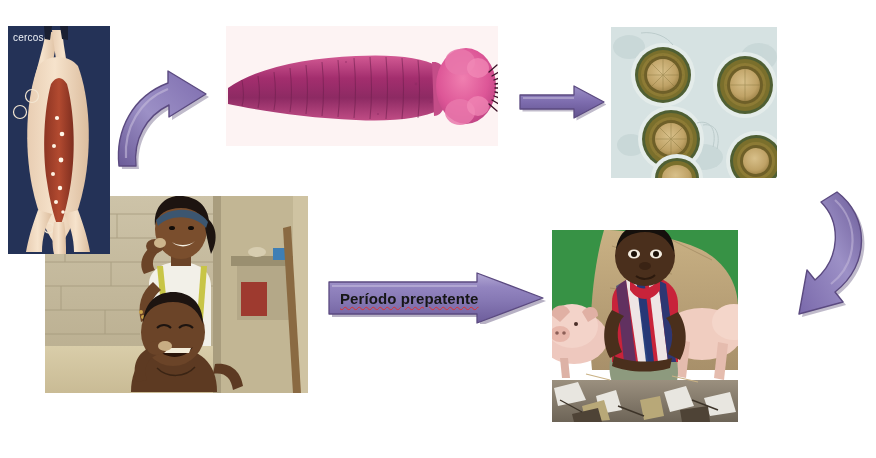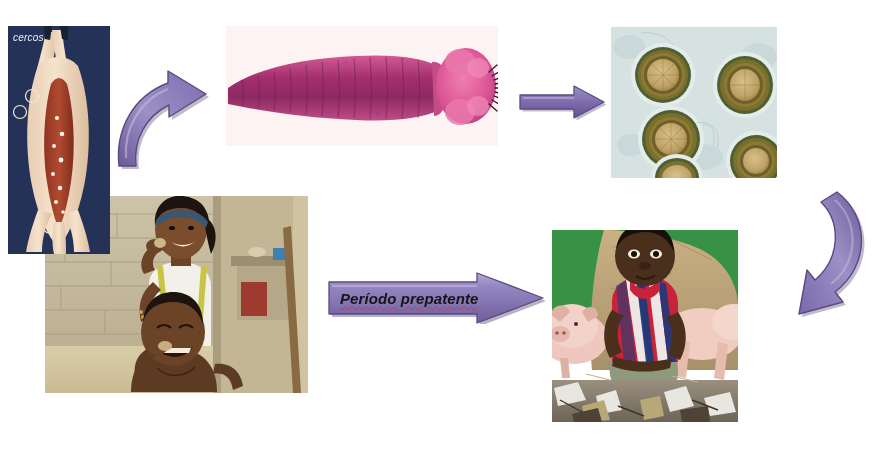--- a/index.html
+++ b/index.html
@@ -1,21 +1,21 @@
 <!DOCTYPE html>
 <html><head>
 <meta charset="utf-8">
 <title>Ciclo biologico Taenia</title>
 <style>
   html,body{margin:0;padding:0;background:#ffffff;}
   body{
     font-family:"Liberation Sans", sans-serif;
     width:876px;height:458px;position:relative;overflow:hidden;
   }
-  #diagram{position:absolute;left:0;top:0;width:876px;height:458px;background:#ffffff;font-style:italic;}
+  #diagram{position:absolute;left:0;top:0;width:876px;height:458px;background:#ffffff;}
   .node{position:absolute;overflow:hidden;}
   .node svg{display:block;width:100%;height:100%;}
   .arrow{position:absolute;text-align:right;}
   .arrow svg{display:block;width:100%;height:100%;}
 
   
   #node-cysticerci{left:8px;top:26px;width:102px;height:228px;z-index:6;}
   #node-scolex{left:226px;top:26px;width:272px;height:120px;z-index:3;}
   #node-eggs{left:611px;top:27px;width:166px;height:151px;z-index:3;}
   #node-children{left:45px;top:196px;width:263px;height:197px;z-index:4;}

